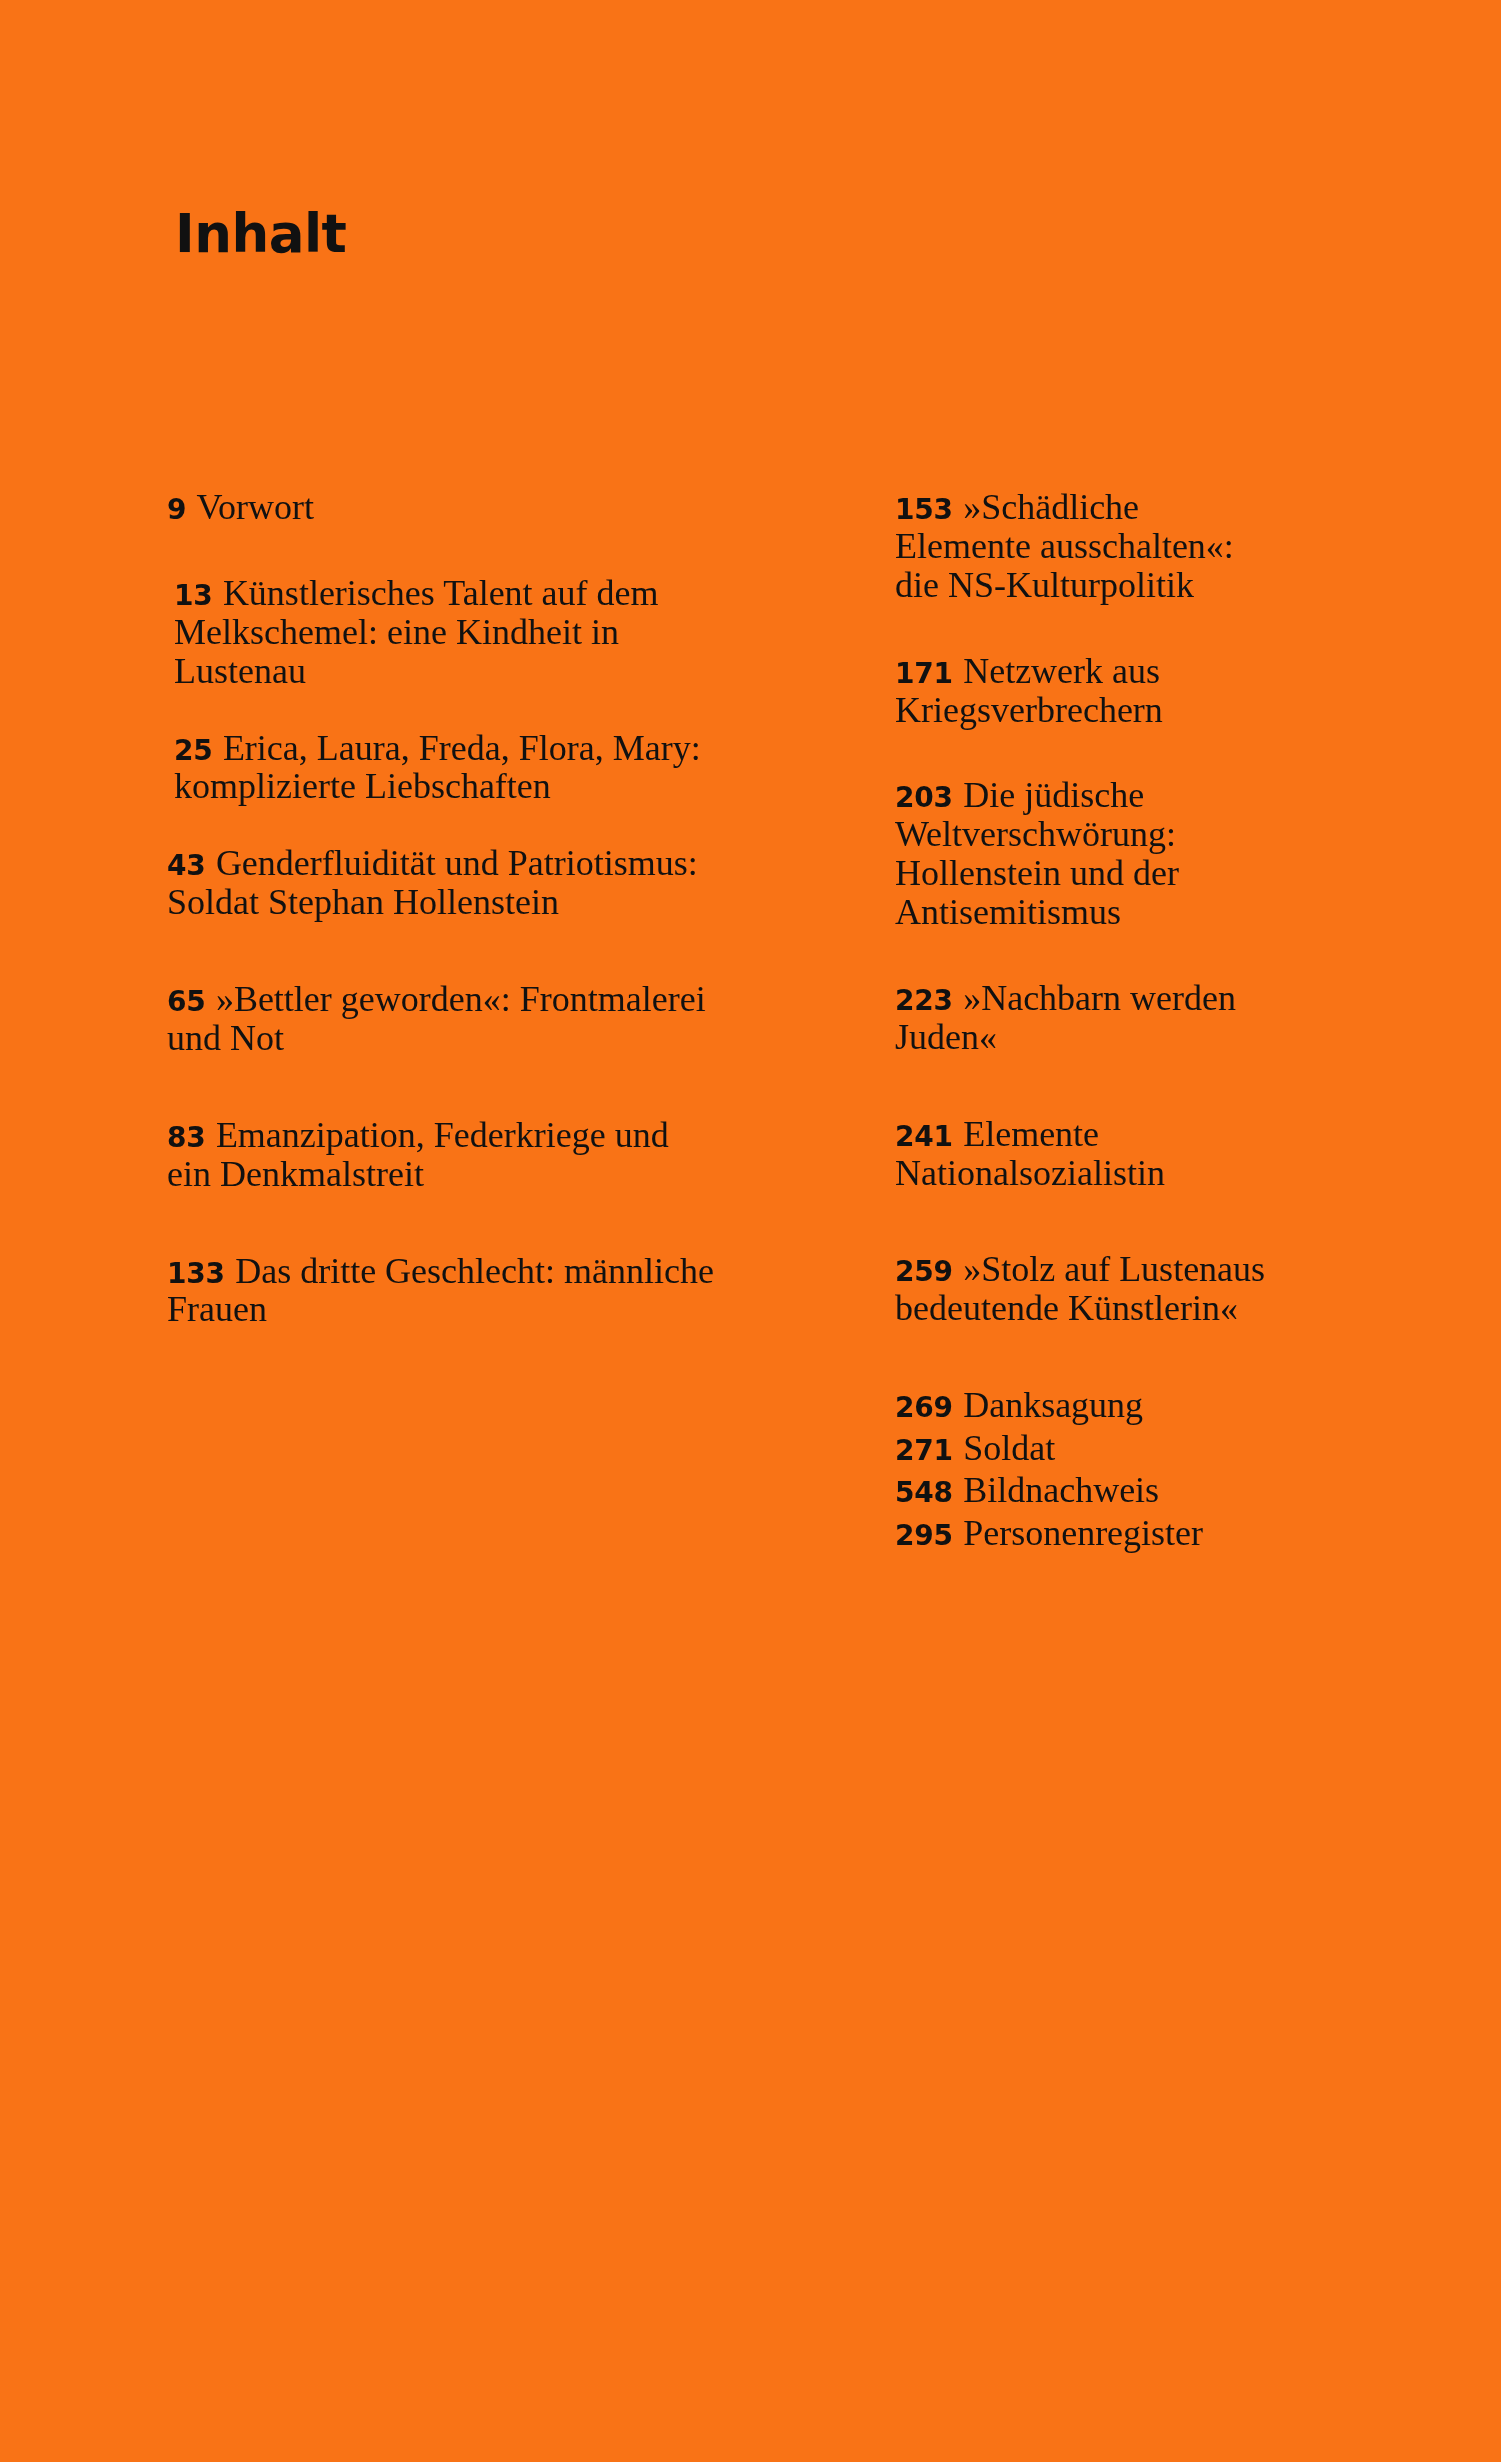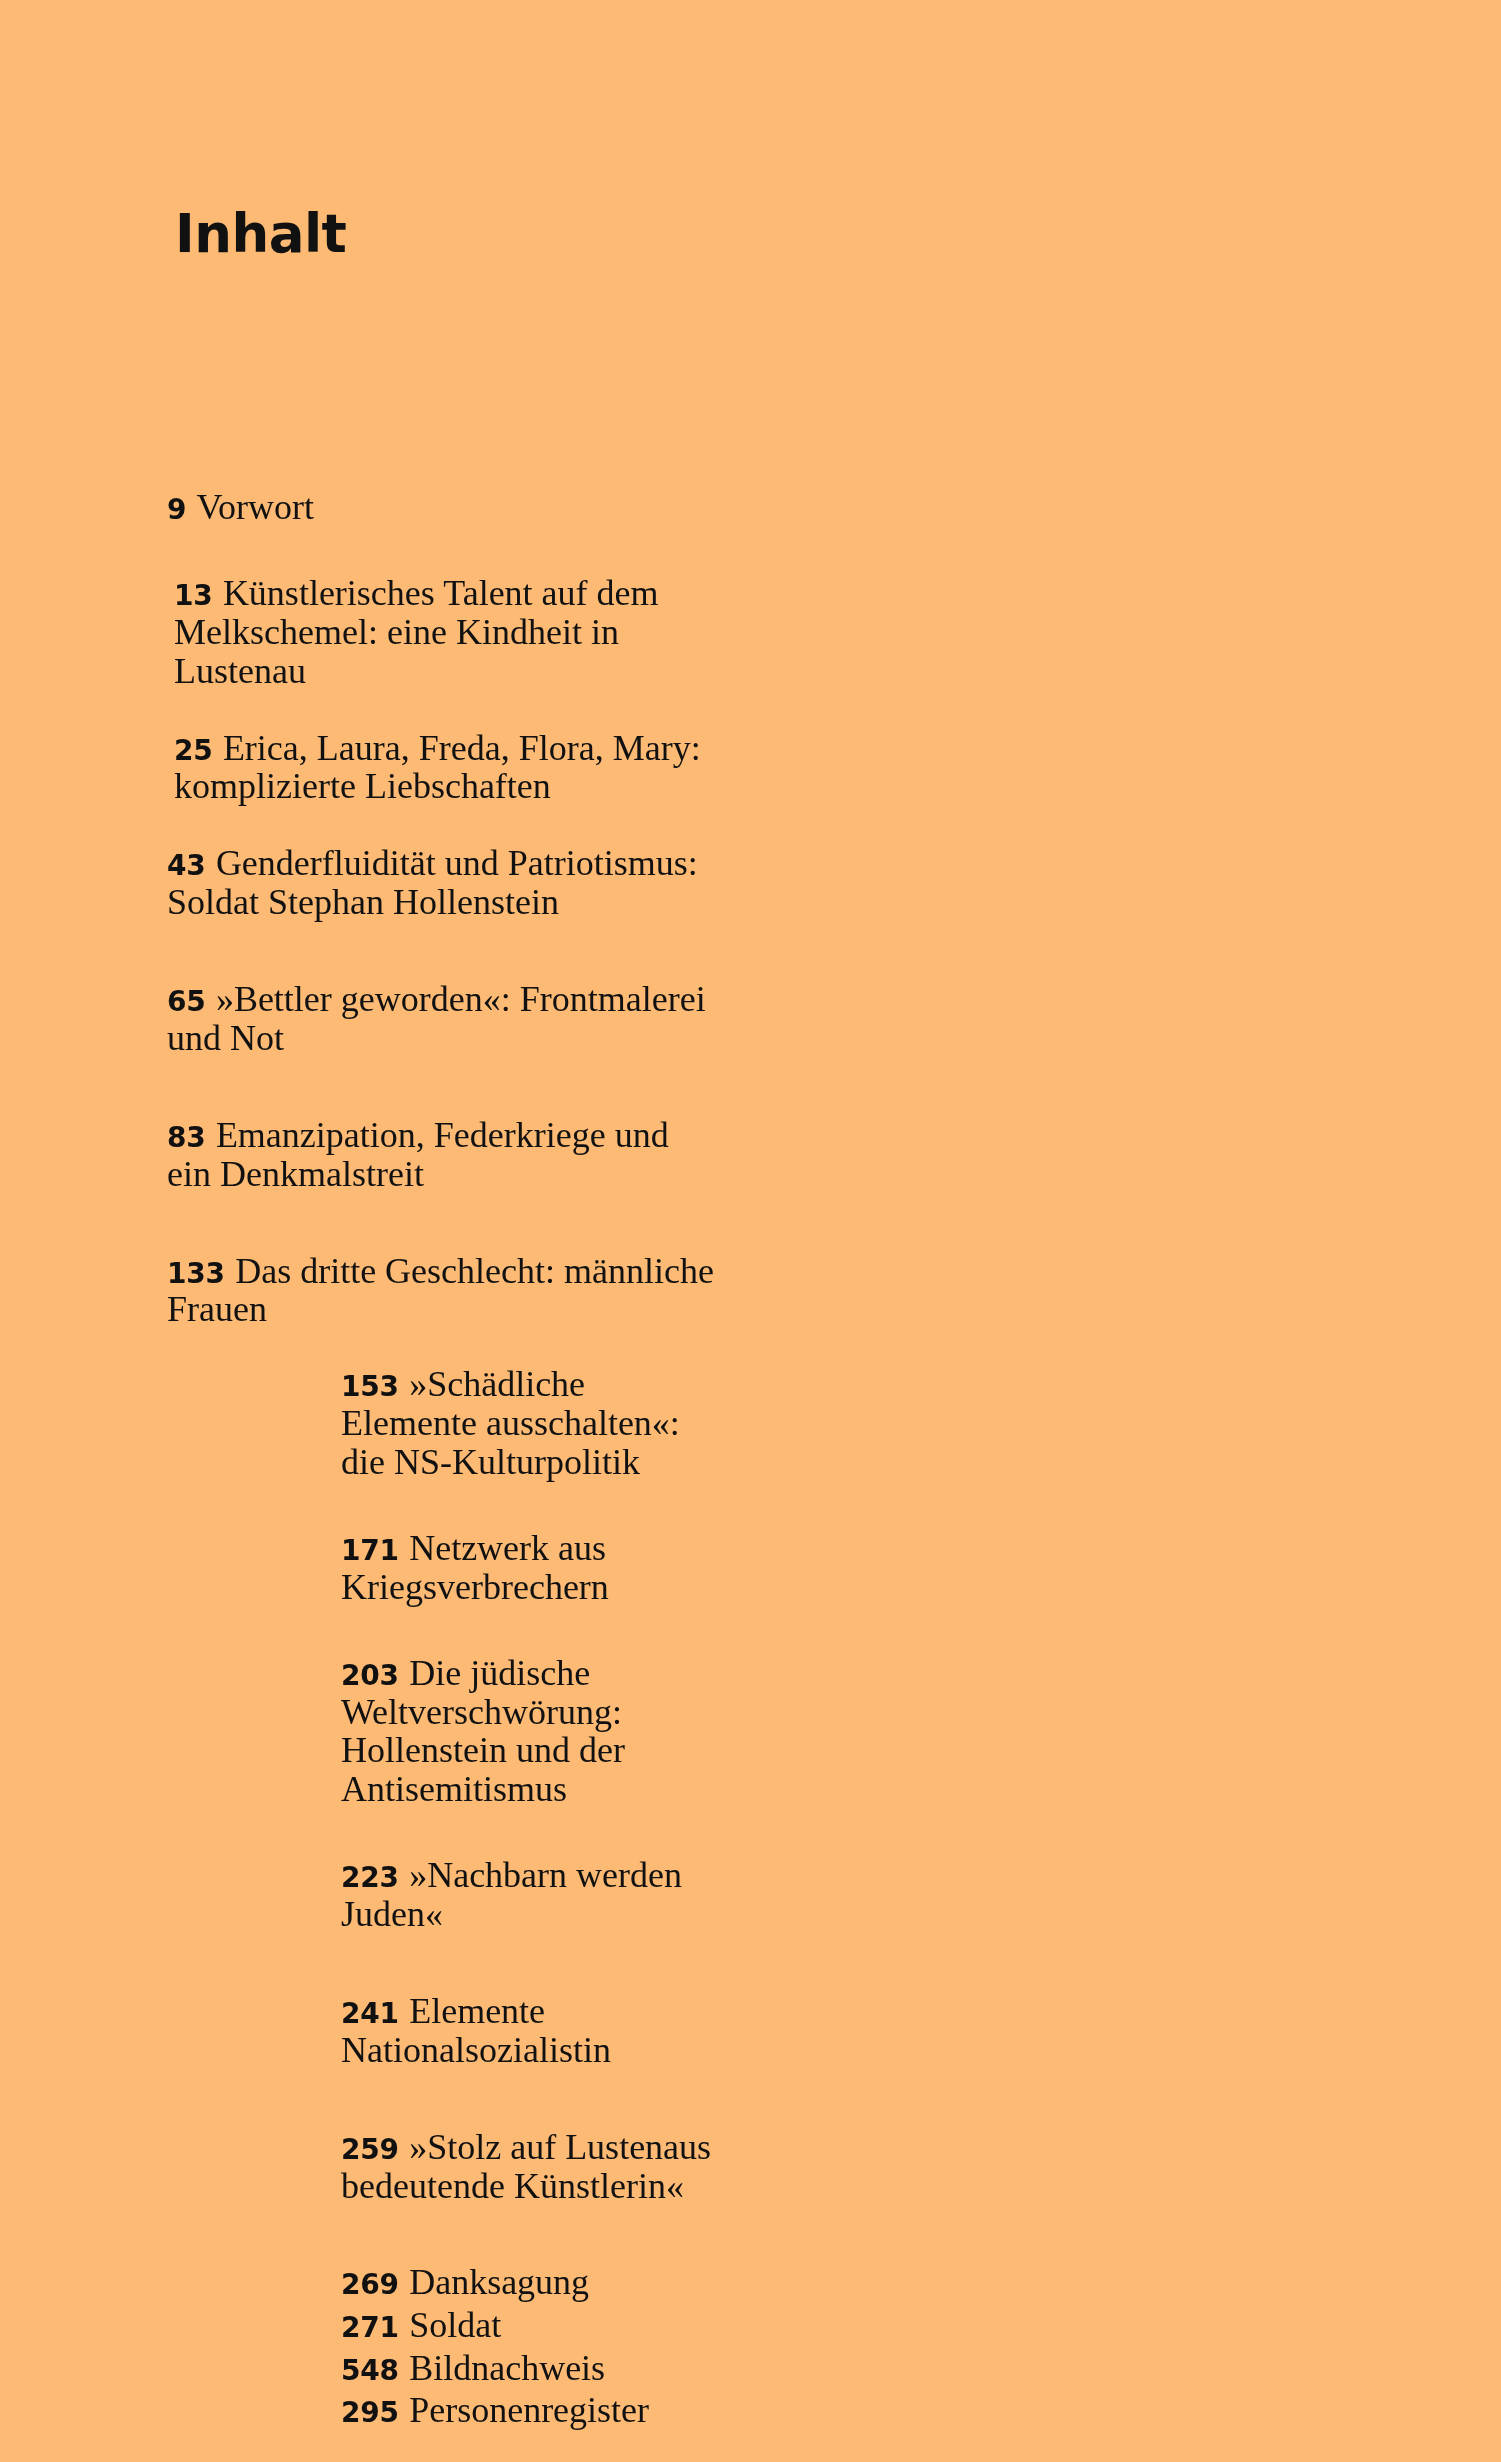--- a/index.html
+++ b/index.html
@@ -14,39 +14,38 @@
     font-family: "Liberation Serif", serif;
     color: #000000;
     overflow: hidden;
   }
   .page {
     position: absolute;
     left: 0;
     top: 0;
     width: 1501px;
     height: 2462px;
-    background: #fdba74;
+    background: #f97316;
   }
   .page-title {
     position: absolute;
     left: 175px;
     top: 167px;
     font-family: "DejaVu Sans", sans-serif;
     font-weight: bold;
     font-size: 53px;
     letter-spacing: -0.5px;
     color: #111111;
   }
   .toc {
     position: absolute;
     left: 167px;
     top: 488px;
     width: 1173px;
     display: flex;
-    flex-direction: column;
     gap: 0px;
   }
   .toc-col {
     width: 554px;
     box-sizing: border-box;
   }
   .toc-col.right {
     padding-left: 174px;
   }
   .toc-entry {

